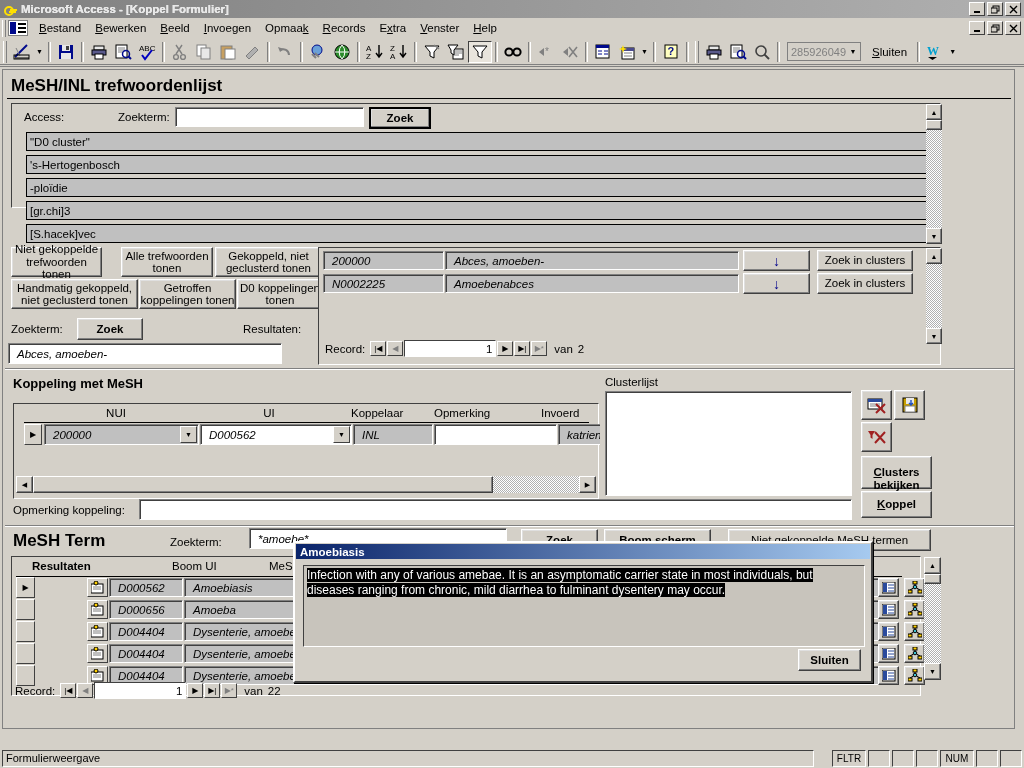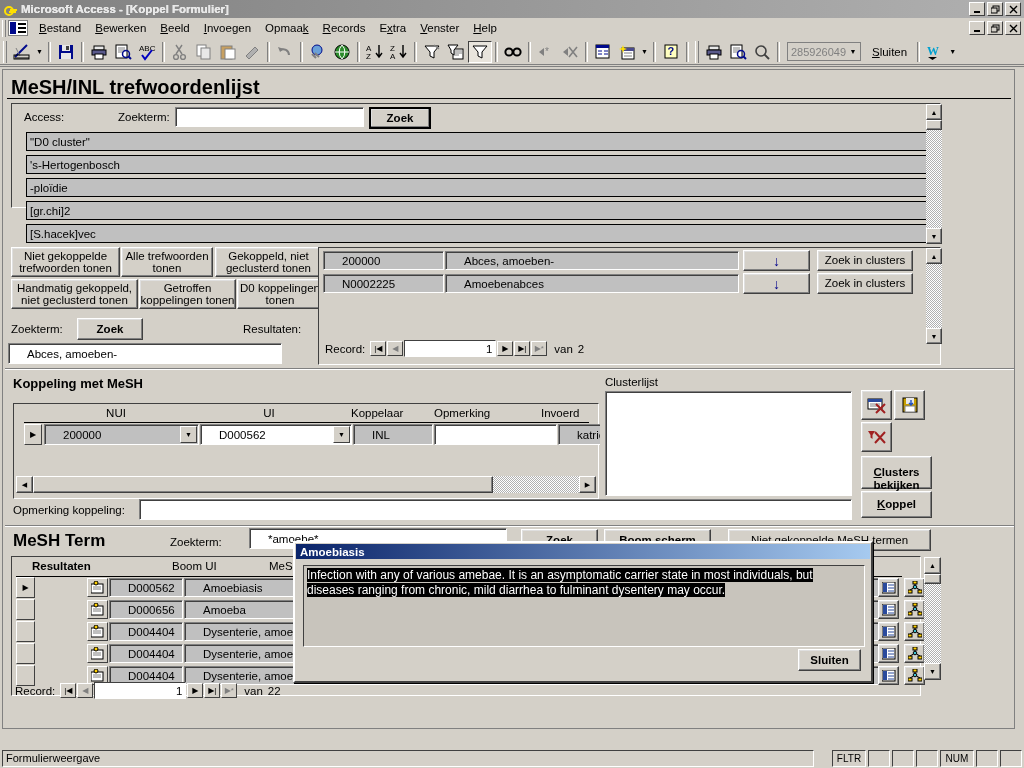--- a/index.html
+++ b/index.html
@@ -112,41 +112,41 @@
   #form {
     position:absolute; left:0; top:66px; width:1024px; height:681px;
     background:#d4d0c8;
     border-top:1px solid #808080;
   }
   #form-inner {
     position:absolute; left:2px; top:2px; width:1013px; height:660px;
     border:1px solid #808080; background:#d4d0c8; overflow:hidden;
   }
 
-  .hdr-title { font-size:20px; font-weight:bold; }
+  .hdr-title { font-size:17px; font-weight:bold; }
 
   
   .btn {
     background:#d4d0c8;
     border-top:1px solid #fff; border-left:1px solid #fff;
     border-right:1px solid #404040; border-bottom:1px solid #404040;
     box-shadow: inset -1px -1px 0 #808080, inset 1px 1px 0 #dfdfdf;
     font-size:11.5px; text-align:center; cursor:default;
     display:flex; align-items:center; justify-content:center; line-height:1.08;
   }
   .btn.bold { font-weight:bold; }
   .btn u { text-decoration:underline; }
   .btn.default { border:2px solid #000; }
   .tf {
     background:#fff;
     border-top:1px solid #808080; border-left:1px solid #808080;
     border-right:1px solid #fff; border-bottom:1px solid #fff;
     box-shadow: inset 1px 1px 0 #404040;
-    font-size:11.5px; padding:1px 18px; overflow:hidden; white-space:nowrap;
-    display:flex; align-items:center;
+    font-size:11.5px; padding:1px 8px; overflow:hidden; white-space:nowrap;
+    display:flex; align-items:center;font-style:italic;
   }
   .tf.grey { background:#c0c0c0; }
   .listrow {
     background:#c0c0c0; border:1px solid #000; font-size:11.5px;
     padding:0 3px; display:flex; align-items:center; white-space:nowrap;
   }
   .lbl { font-size:11.5px; white-space:nowrap; }
 
   
   .vsb { background: repeating-conic-gradient(#fff 0% 25%, #b0b0b0 0% 50%) 0 0/2px 2px;
@@ -493,33 +493,33 @@
 
   <div class="in" style="position:absolute;left:8px;top:33px;width:930px;height:105px;">
     <div class="lbl" style="position:absolute;left:12px;top:7px;">Access:</div>
     <div class="lbl" style="position:absolute;left:106px;top:7px;">Zoekterm:</div>
     <div class="tf" style="position:absolute;left:163px;top:3px;width:189px;height:20px;" title="Zoekterm:"></div>
     <div class="btn default bold" style="position:absolute;left:357px;top:3px;width:62px;height:22px;">Zoek</div>
 
     <div class="listrow" style="position:absolute;left:14px;top:28px;width:912px;height:19px;">"D0 cluster"</div>
     <div class="listrow" style="position:absolute;left:14px;top:74px;width:912px;height:19px;">-ploïdie</div>
     <div class="listrow" style="position:absolute;left:14px;top:51px;width:912px;height:19px;">'s-Hertogenbosch</div>
-    <div class="listrow" style="position:absolute;left:14px;top:97px;width:912px;height:19px;">[gr.chi]2</div>
+    <div class="listrow" style="position:absolute;left:14px;top:97px;width:912px;height:19px;">[gr.chi]3</div>
     <div class="listrow" style="position:absolute;left:14px;top:120px;width:912px;height:19px;">[S.hacek]vec</div>
   </div>
 
   <div class="vsb" style="position:absolute;left:923px;top:34px;width:16px;height:140px;">
     <div class="sbb" style="height:16px;">▲</div>
     <div class="sbthumb" style="height:10px;"></div>
     <div style="flex:1;"></div>
     <div class="sbb" style="height:16px;">▼</div>
   </div>
 
   <div style="position:absolute;left:8px;top:177px;">
-    <div class="btn" style="position:absolute;left:0px;top:0px;width:109px;height:30px;white-space:pre-line;">Niet gekoppelde
+    <div class="btn" style="position:absolute;left:0px;top:0px;width:91px;height:30px;white-space:pre-line;">Niet gekoppelde
 trefwoorden tonen</div>
     <div class="btn" style="position:absolute;left:110px;top:0px;width:92px;height:30px;white-space:pre-line;">Alle trefwoorden
 tonen</div>
     <div class="btn" style="position:absolute;left:204px;top:0px;width:107px;height:30px;white-space:pre-line;">Gekoppeld, niet
 geclusterd tonen</div>
     <div class="btn" style="position:absolute;left:0px;top:32px;width:127px;height:30px;white-space:pre-line;">Handmatig gekoppeld,
 niet geclusterd tonen</div>
     <div class="btn" style="position:absolute;left:128px;top:32px;width:97px;height:30px;white-space:pre-line;">Getroffen
 koppelingen tonen</div>
     <div class="btn" style="position:absolute;left:226px;top:32px;width:86px;height:30px;white-space:pre-line;">D0 koppelingen

